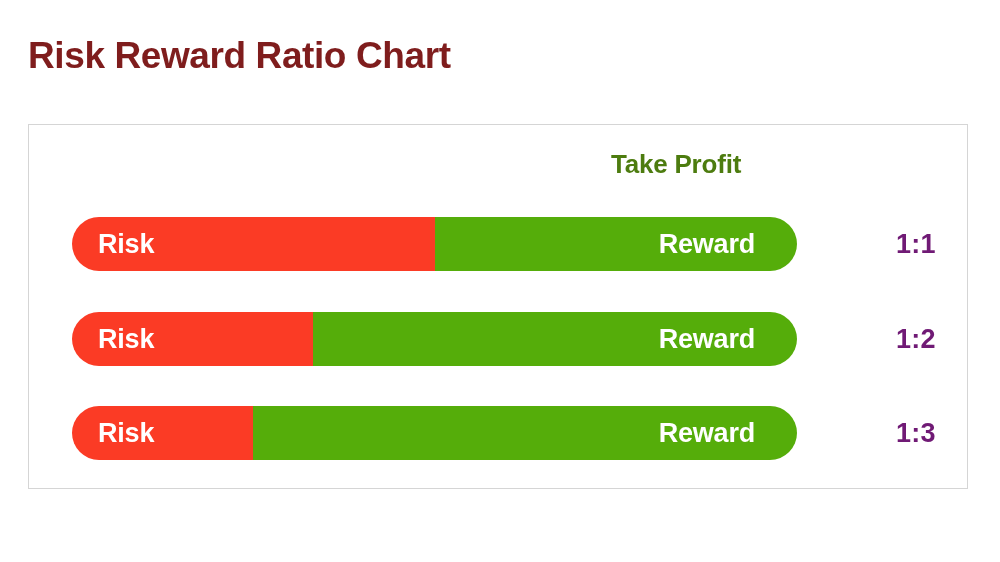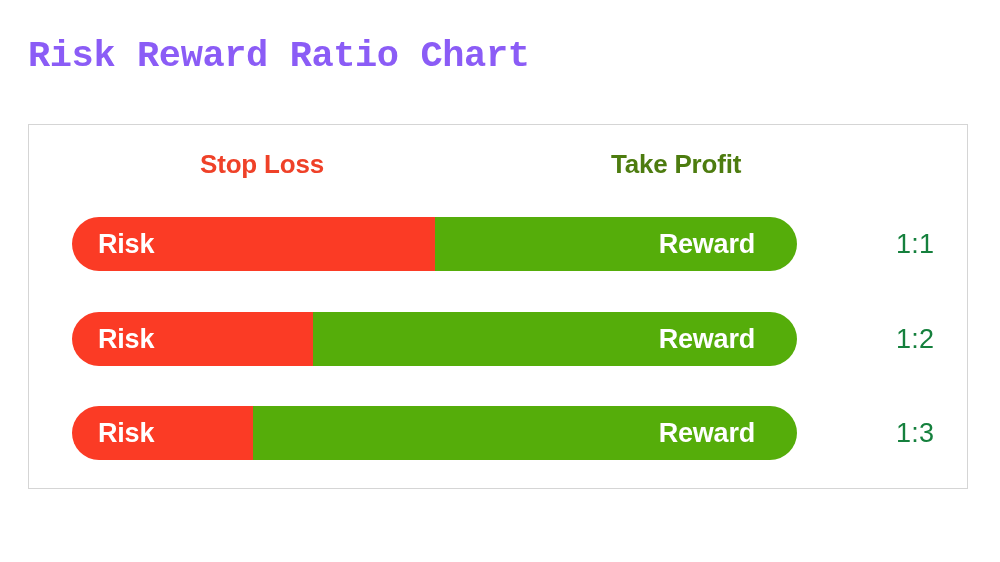--- a/index.html
+++ b/index.html
@@ -121,35 +121,34 @@
   }
 
   .ratio-label {
     position: absolute;
     left: 824px;
     top: 0;
     height: 54px;
     display: flex;
     align-items: center;
     font-size: 27px;
-    font-weight: normal;
-    color: #15803d;
+    font-weight: bold;
+    color: #701a75;
     letter-spacing: 0.2px;
     white-space: nowrap;
   }
 </style>
 </head>
 <body style="background: rgb(255, 255, 255);">
 
-<div id="page-title" style="color: #8b5cf6; font-family: Liberation Mono, monospace;">Risk Reward Ratio Chart</div>
+<div id="page-title" style="color: #7f1d1d;">Risk Reward Ratio Chart</div>
 
 <div id="chart-card" style="border-color: rgb(213, 213, 213); background: rgb(255, 255, 255);">
 
   <div id="chart-header">
-    <div class="col-header" id="header-stop-loss" style="color: rgb(239, 65, 40);">Stop Loss</div>
     <div class="col-header" id="header-take-profit" style="color: #4d7c0f;">Take Profit</div>
   </div>
 
   <div id="bar-rows">
 
     <div class="bar-row row-0">
       <div class="bar-track">
         <div class="bar-risk" style="width: 50%; background: rgb(251, 59, 37);">
           <span class="bar-label">Risk</span>
         </div>

